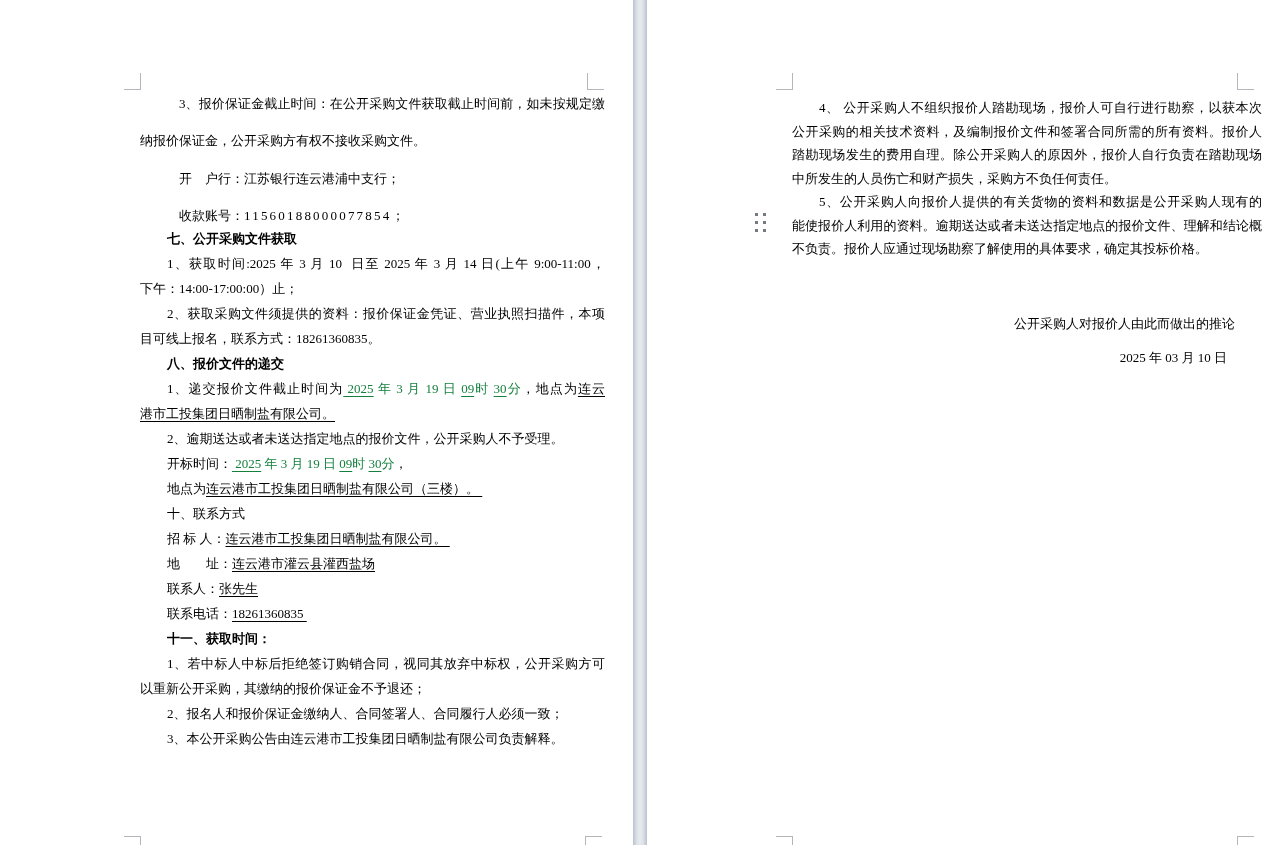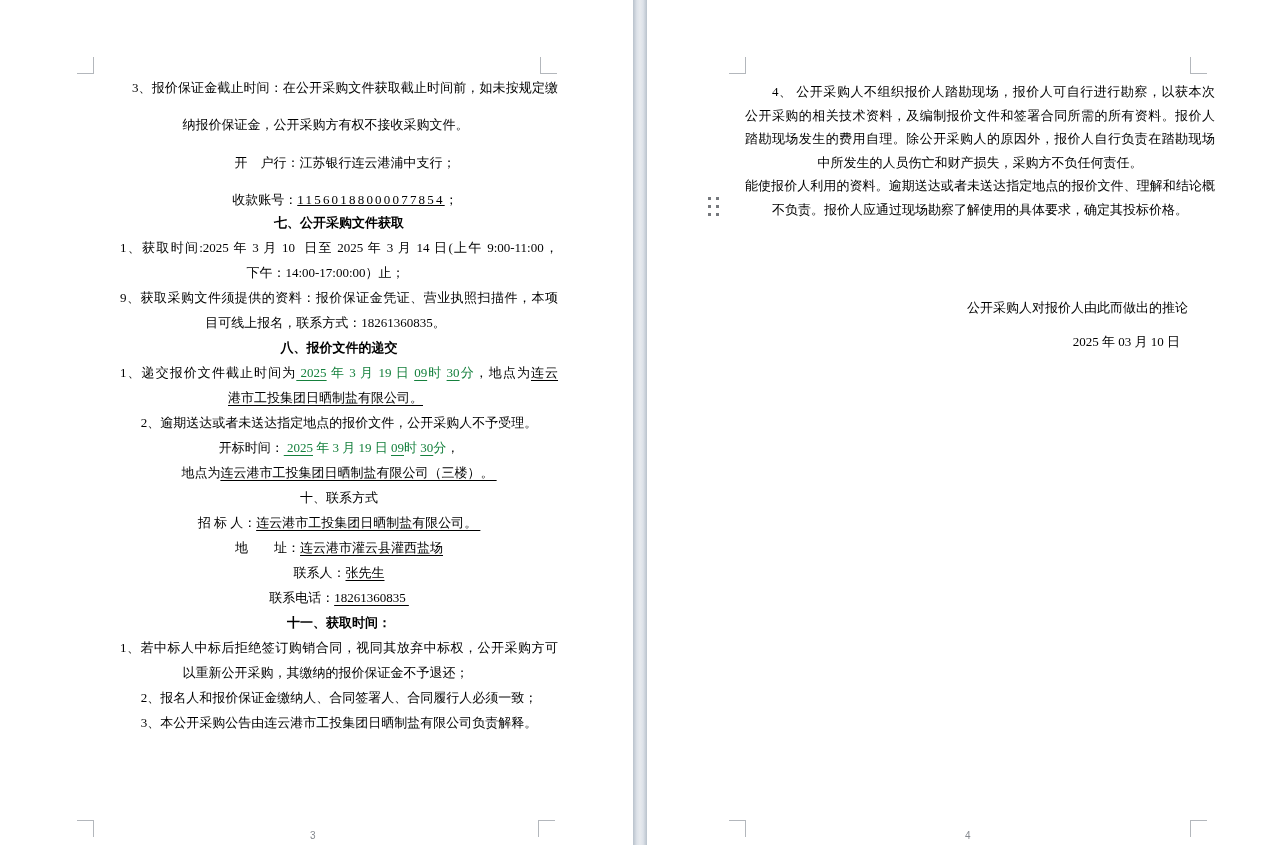--- a/index.html
+++ b/index.html
@@ -2,42 +2,42 @@
 <html><head>
 <meta charset="utf-8">
 <style>
   html,body{margin:0;padding:0;}
   body{
     width:1282px;height:845px;overflow:hidden;background:#ffffff;
     font-family:"Liberation Serif","DejaVu Serif",serif;
     color:#000;
   }
   .viewport{position:relative;width:1282px;height:845px;background:#ffffff;}
-  .page{position:absolute;top:0;height:599px;background:#ffffff;}
+  .page{position:absolute;top:16px;height:599px;background:#ffffff;margin-left:47px;}
   #page-left{left:0;width:633px;}
   #page-right{left:647px;width:635px;}
   .page-gap{
     position:absolute;top:0;left:633px;width:14px;height:845px;
     background:linear-gradient(to right,#b9c2cc 0%,#dde2e9 28%,#e7eaee 50%,#dde2e9 72%,#b9c2cc 100%);
   }
   
   .textblock{position:absolute;font-size:13px;}
   #p1-intro{left:93px;top:69px;width:465px;line-height:37.3px;}
   #p1-body{left:93px;top:210px;width:465px;line-height:25px;}
   #p2-body{left:98px;top:80px;width:470px;line-height:23.5px;}
   #p2-signature{position:absolute;right:94px;top:296px;font-size:13px;line-height:24px;}
   #p2-date{position:absolute;right:102px;top:330px;font-size:13px;line-height:24px;}
-  .line{white-space:pre-wrap;text-align:center;}
+  .line{white-space:pre-wrap;text-align:left;}
   .jl{text-align:justify;text-align-last:justify;text-justify:inter-character;}
   .ind{text-indent:27px;}
   .indA{text-indent:39px;}
   .bold{font-weight:bold;}
   .red{color:#15803d;}
   .und{text-decoration:underline;text-underline-offset:3px;}
-  .wide{letter-spacing:2.2px;text-decoration:underline;}
+  .wide{letter-spacing:2.2px;}
   
   .mark{position:absolute;width:16px;height:16px;}
   .m-rb{border-right:1px solid #b3b7bc;border-bottom:1px solid #b3b7bc;}
   .m-lb{border-left:1px solid #b3b7bc;border-bottom:1px solid #b3b7bc;}
   .m-rt{border-right:1px solid #b3b7bc;border-top:1px solid #b3b7bc;}
   .m-lt{border-left:1px solid #b3b7bc;border-top:1px solid #b3b7bc;}
   
   .pagenum{position:absolute;top:830px;font-size:10px;color:#85898f;font-family:"Liberation Sans",sans-serif;}
   #pn-left{left:310px;}
   #pn-right{left:318px;}
@@ -62,21 +62,21 @@
     <div class="textblock" id="p1-intro">
         <div class="line jl indA"><span>3、报价保证金截止时间：在公开采购文件获取截止时间前，如未按规定缴</span></div>
         <div class="line"><span>纳报价保证金，公开采购方有权不接收采购文件。</span></div>
         <div class="line indA"><span>开　户行：江苏银行连云港浦中支行；</span></div>
         <div class="line indA"><span>收款账号：</span><span class="wide">11560188000077854</span><span>；</span></div>
       </div>
     <div class="textblock" id="p1-body">
         <div class="line ind bold"><span>七、公开采购文件获取</span></div>
         <div class="line jl ind"><span>1、获取时间:2025 年 3 月 10&nbsp; 日至 2025 年 3 月 14 日(上午 9:00-11:00，</span></div>
         <div class="line"><span>下午：14:00-17:00:00）止；</span></div>
-        <div class="line jl ind"><span>9、获取采购文件须提供的资料：报价保证金凭证、营业执照扫描件，本项</span></div>
+        <div class="line jl ind"><span>2、获取采购文件须提供的资料：报价保证金凭证、营业执照扫描件，本项</span></div>
         <div class="line"><span>目可线上报名，联系方式：18261360835。</span></div>
         <div class="line ind bold"><span>八、报价文件的递交</span></div>
         <div class="line jl ind"><span>1、递交报价文件截止时间为</span><span class="red und">&nbsp;2025</span><span class="red"> 年 3 月 19 日 </span><span class="red und">09</span><span class="red">时 </span><span class="red und">30</span><span class="red">分</span><span>，地点为</span><span class="und">连云</span></div>
         <div class="line"><span class="und">港市工投集团日晒制盐有限公司。</span></div>
         <div class="line ind"><span>2、逾期送达或者未送达指定地点的报价文件，公开采购人不予受理。</span></div>
         <div class="line ind"><span>开标时间：</span><span class="red und">&nbsp;2025</span><span class="red"> 年 3 月 19 日 </span><span class="red und">09</span><span class="red">时 </span><span class="red und">30</span><span class="red">分</span><span>，</span></div>
         <div class="line ind"><span>地点为</span><span class="und">连云港市工投集团日晒制盐有限公司（三楼）。&nbsp;</span></div>
         <div class="line ind"><span>十、联系方式</span></div>
         <div class="line ind"><span>招 标 人：</span><span class="und">连云港市工投集团日晒制盐有限公司。&nbsp;</span></div>
         <div class="line ind"><span>地　　址：</span><span class="und">连云港市灌云县灌西盐场</span></div>
@@ -102,20 +102,21 @@
 
     <div class="drag-handle" title="">
       <div class="dot"></div>
     </div>
 
     <div class="textblock" id="p2-body">
         <div class="line jl ind"><span>4、 公开采购人不组织报价人踏勘现场，报价人可自行进行勘察，以获本次</span></div>
         <div class="line jl"><span>公开采购的相关技术资料，及编制报价文件和签署合同所需的所有资料。报价人</span></div>
         <div class="line jl"><span>踏勘现场发生的费用自理。除公开采购人的原因外，报价人自行负责在踏勘现场</span></div>
         <div class="line"><span>中所发生的人员伤亡和财产损失，采购方不负任何责任。</span></div>
+        <div class="line jl ind"><span>5、公开采购人向报价人提供的有关货物的资料和数据是公开采购人现有的</span></div>
         <div class="line jl"><span>能使报价人利用的资料。逾期送达或者未送达指定地点的报价文件、理解和结论概</span></div>
         <div class="line"><span>不负责。报价人应通过现场勘察了解使用的具体要求，确定其投标价格。</span></div>
       </div>
 
     <div id="p2-signature">公开采购人对报价人由此而做出的推论</div>
     <div id="p2-date">2025 年 03 月 10 日</div>
 
     <div class="pagenum" id="pn-right">4</div>
   </div>
 

